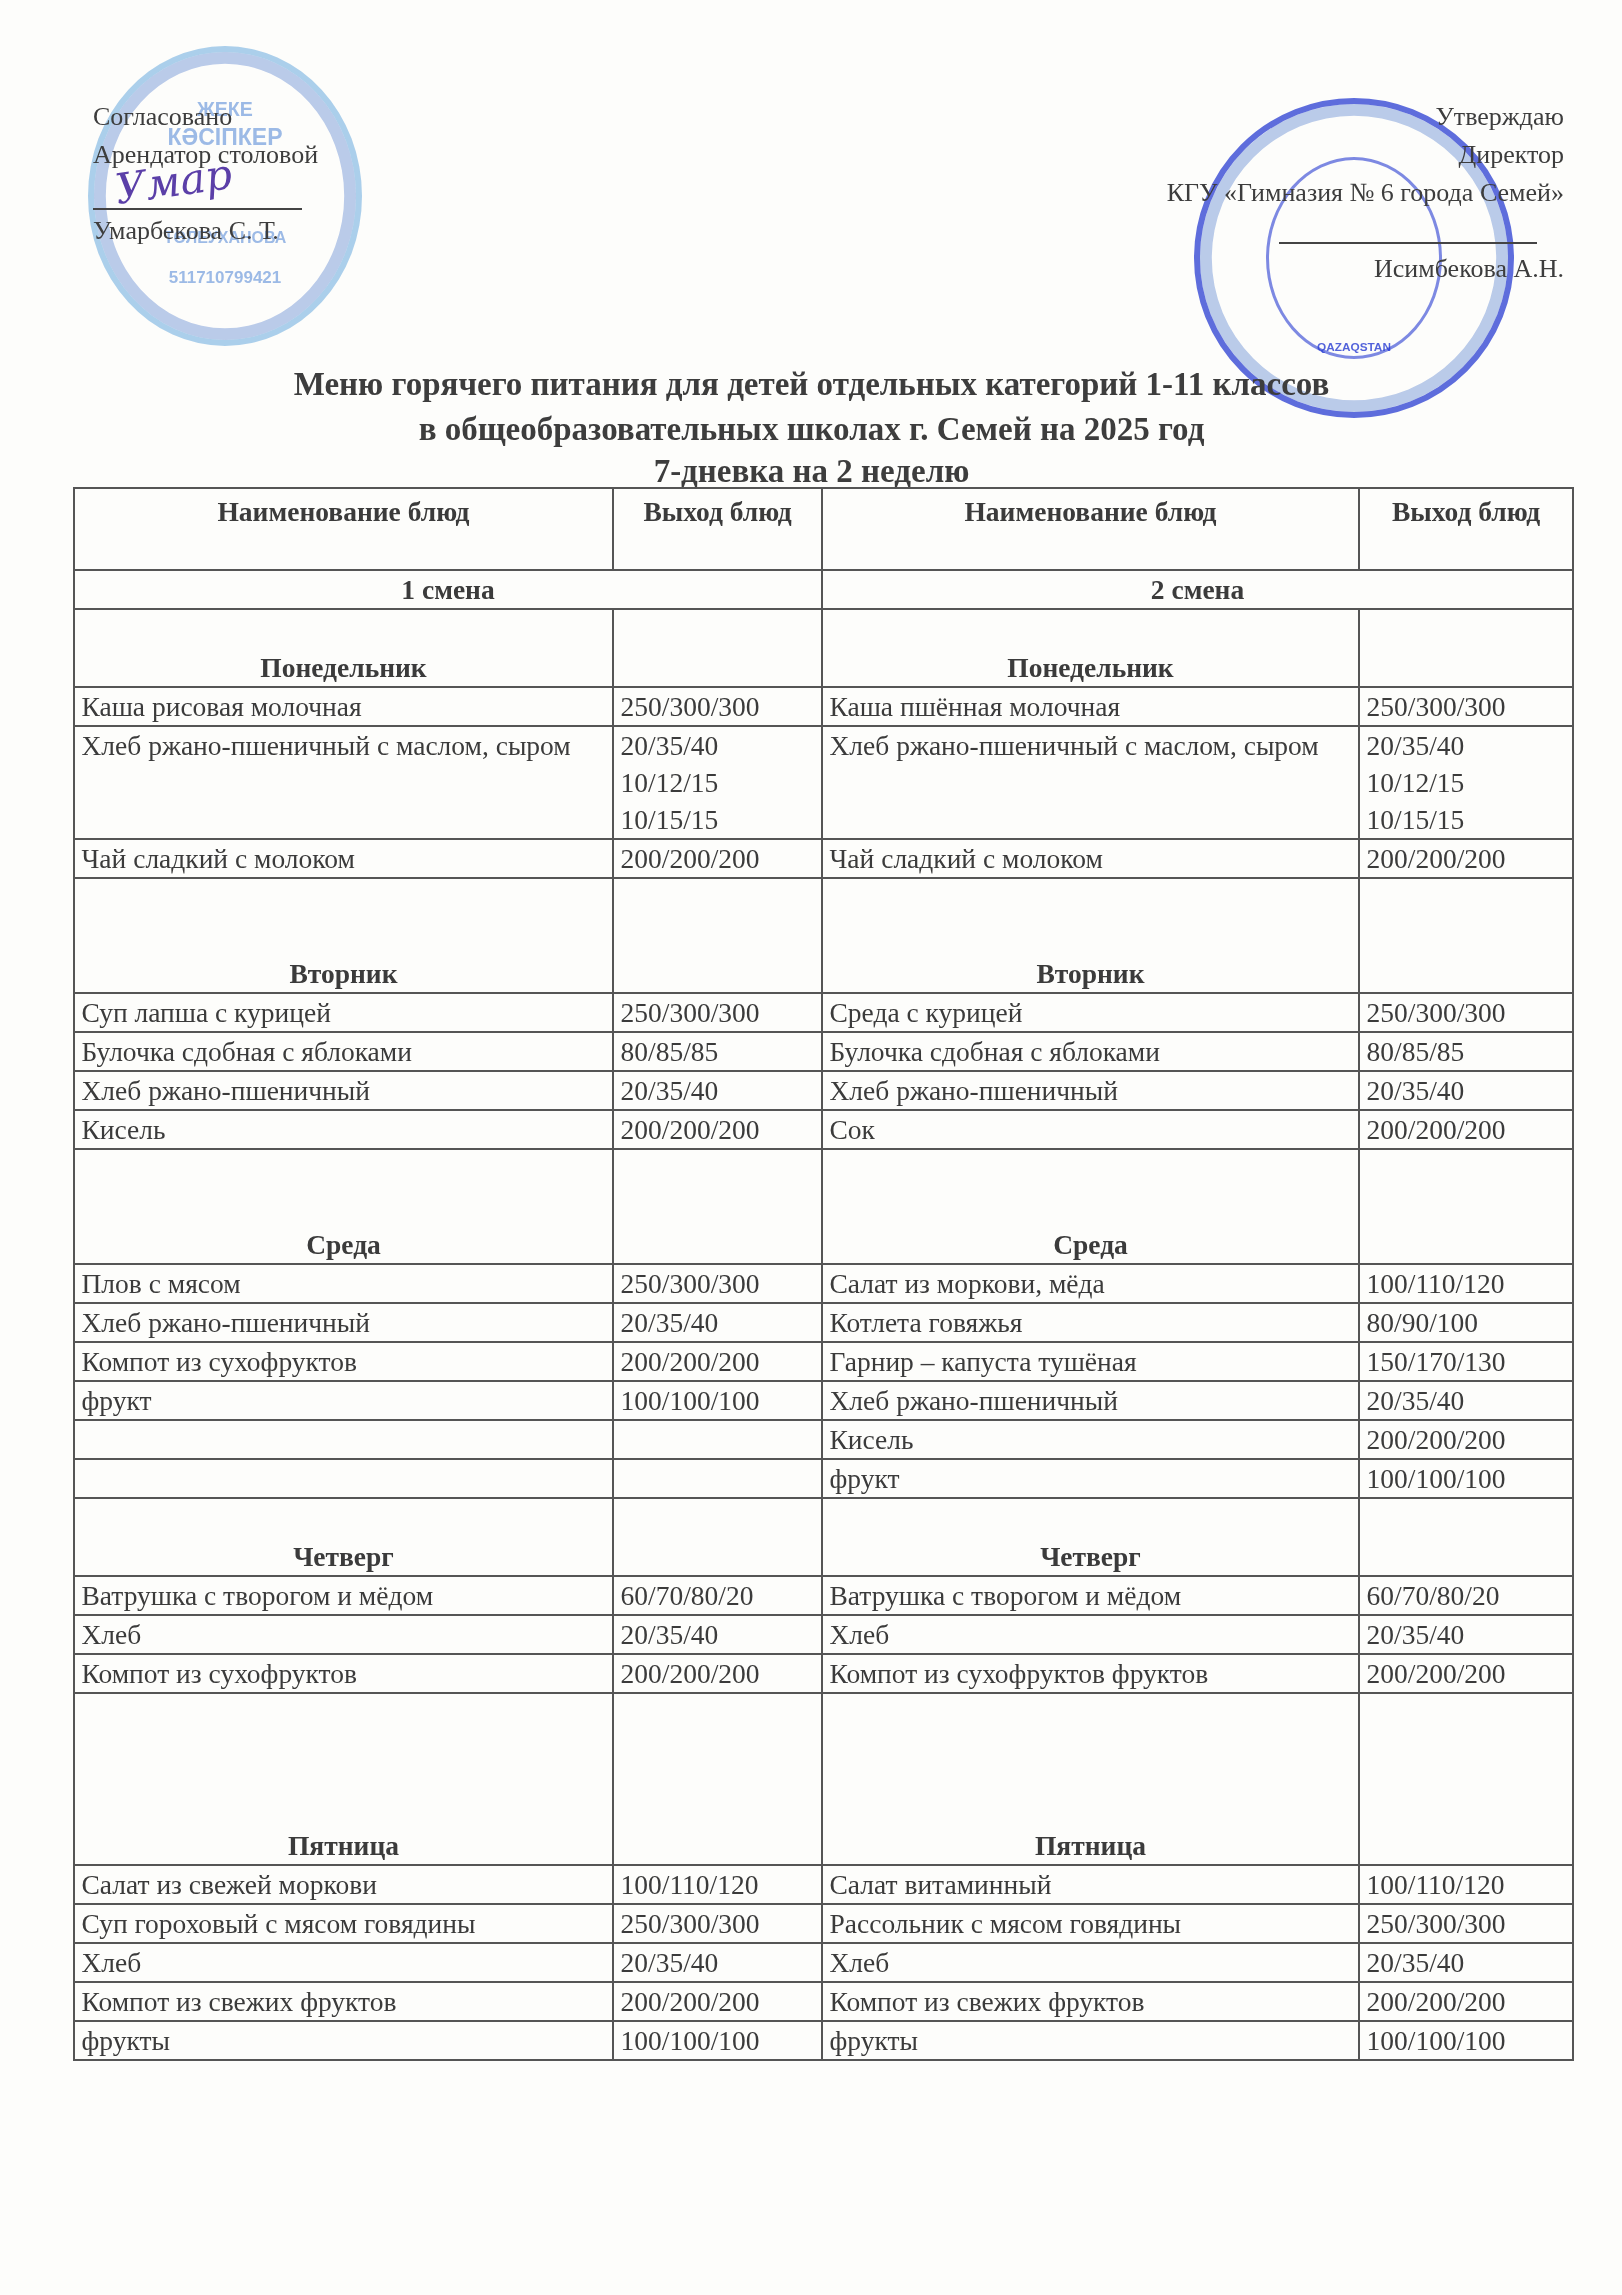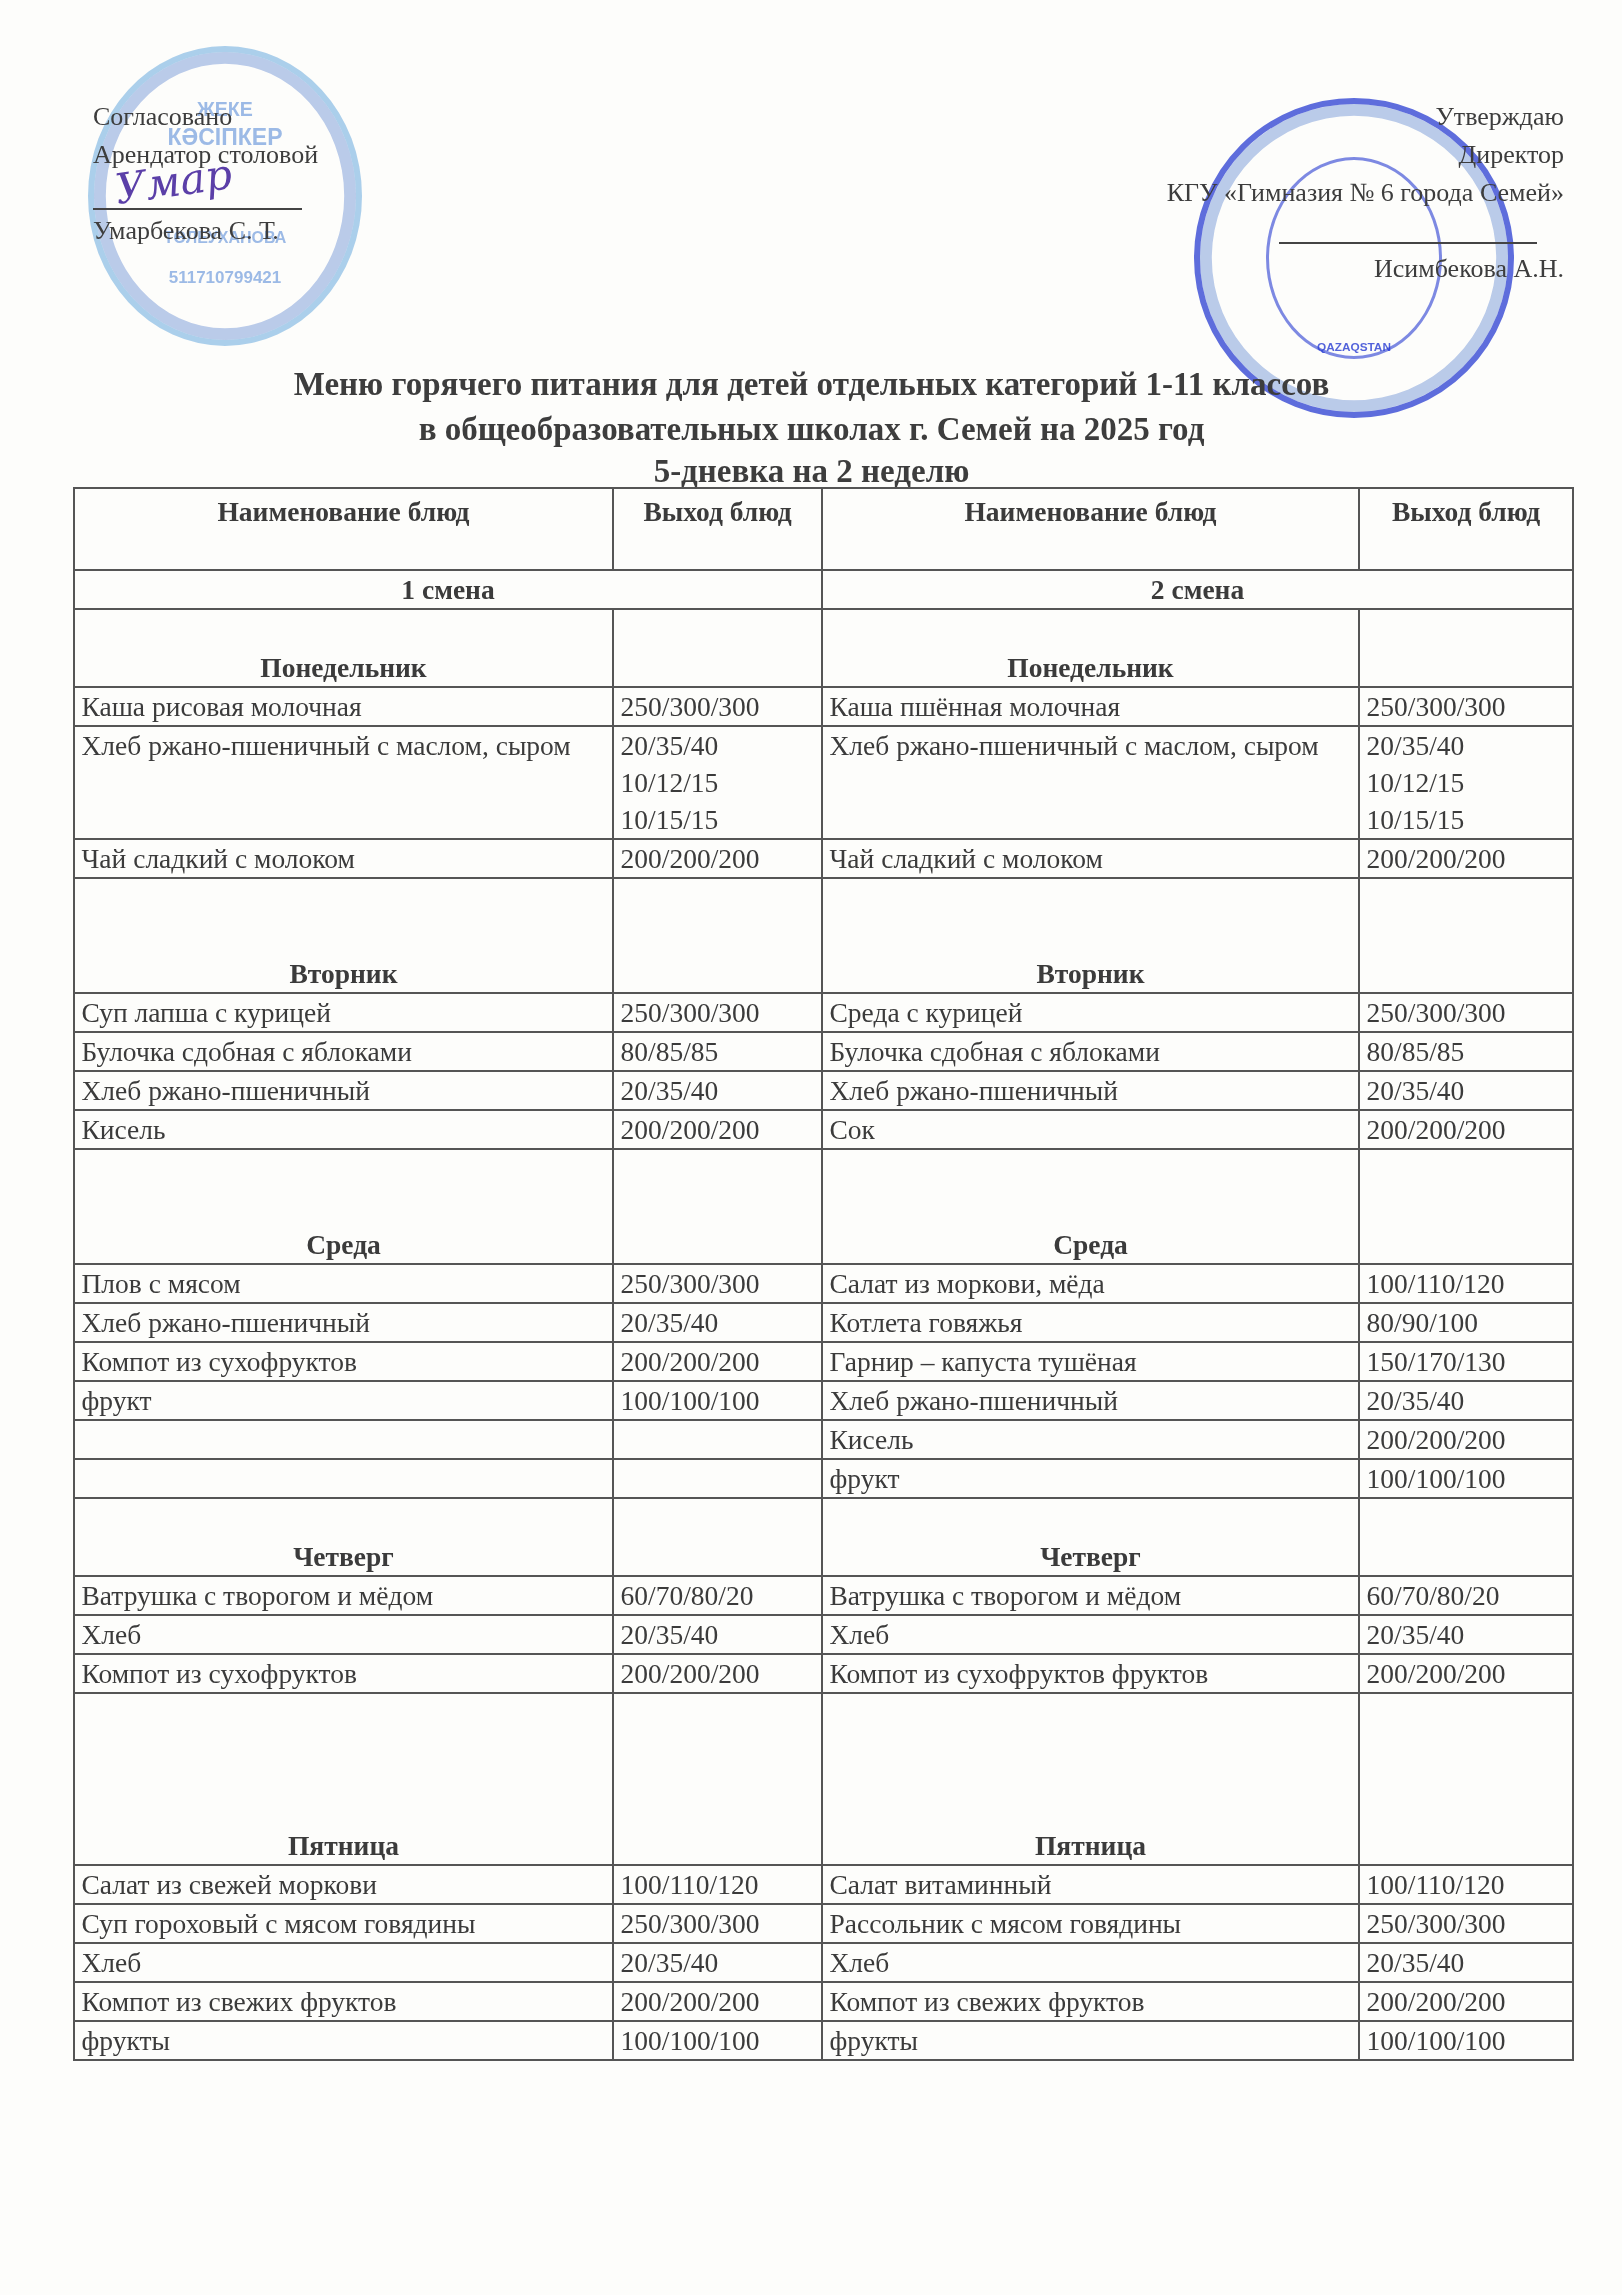--- a/index.html
+++ b/index.html
@@ -88,21 +88,21 @@
   <div>Утверждаю</div>
   <div>Директор</div>
   <div>КГУ «Гимназия № 6 города Семей»</div>
   <div style="height:38px;"></div>
   <div>Исимбекова А.Н.</div>
 </div>
 <div class="sig-line" style="left:1279px; top:242px; width:258px;"></div>
 
 <div class="title" style="top:365px;">Меню горячего питания для детей отдельных категорий  1-11 классов</div>
 <div class="title" style="top:410px;">в общеобразовательных школах г. Семей на 2025 год</div>
-<div class="title" style="top:452px;">5-дневка на 2 неделю</div>
+<div class="title" style="top:452px;">7-дневка на 2 неделю</div>
 
 <table class="menu">
   <colgroup>
     <col style="width:539px">
       <col style="width:209px">
       <col style="width:537px">
       <col style="width:214px">
   </colgroup>
   <tbody>
       <tr>

